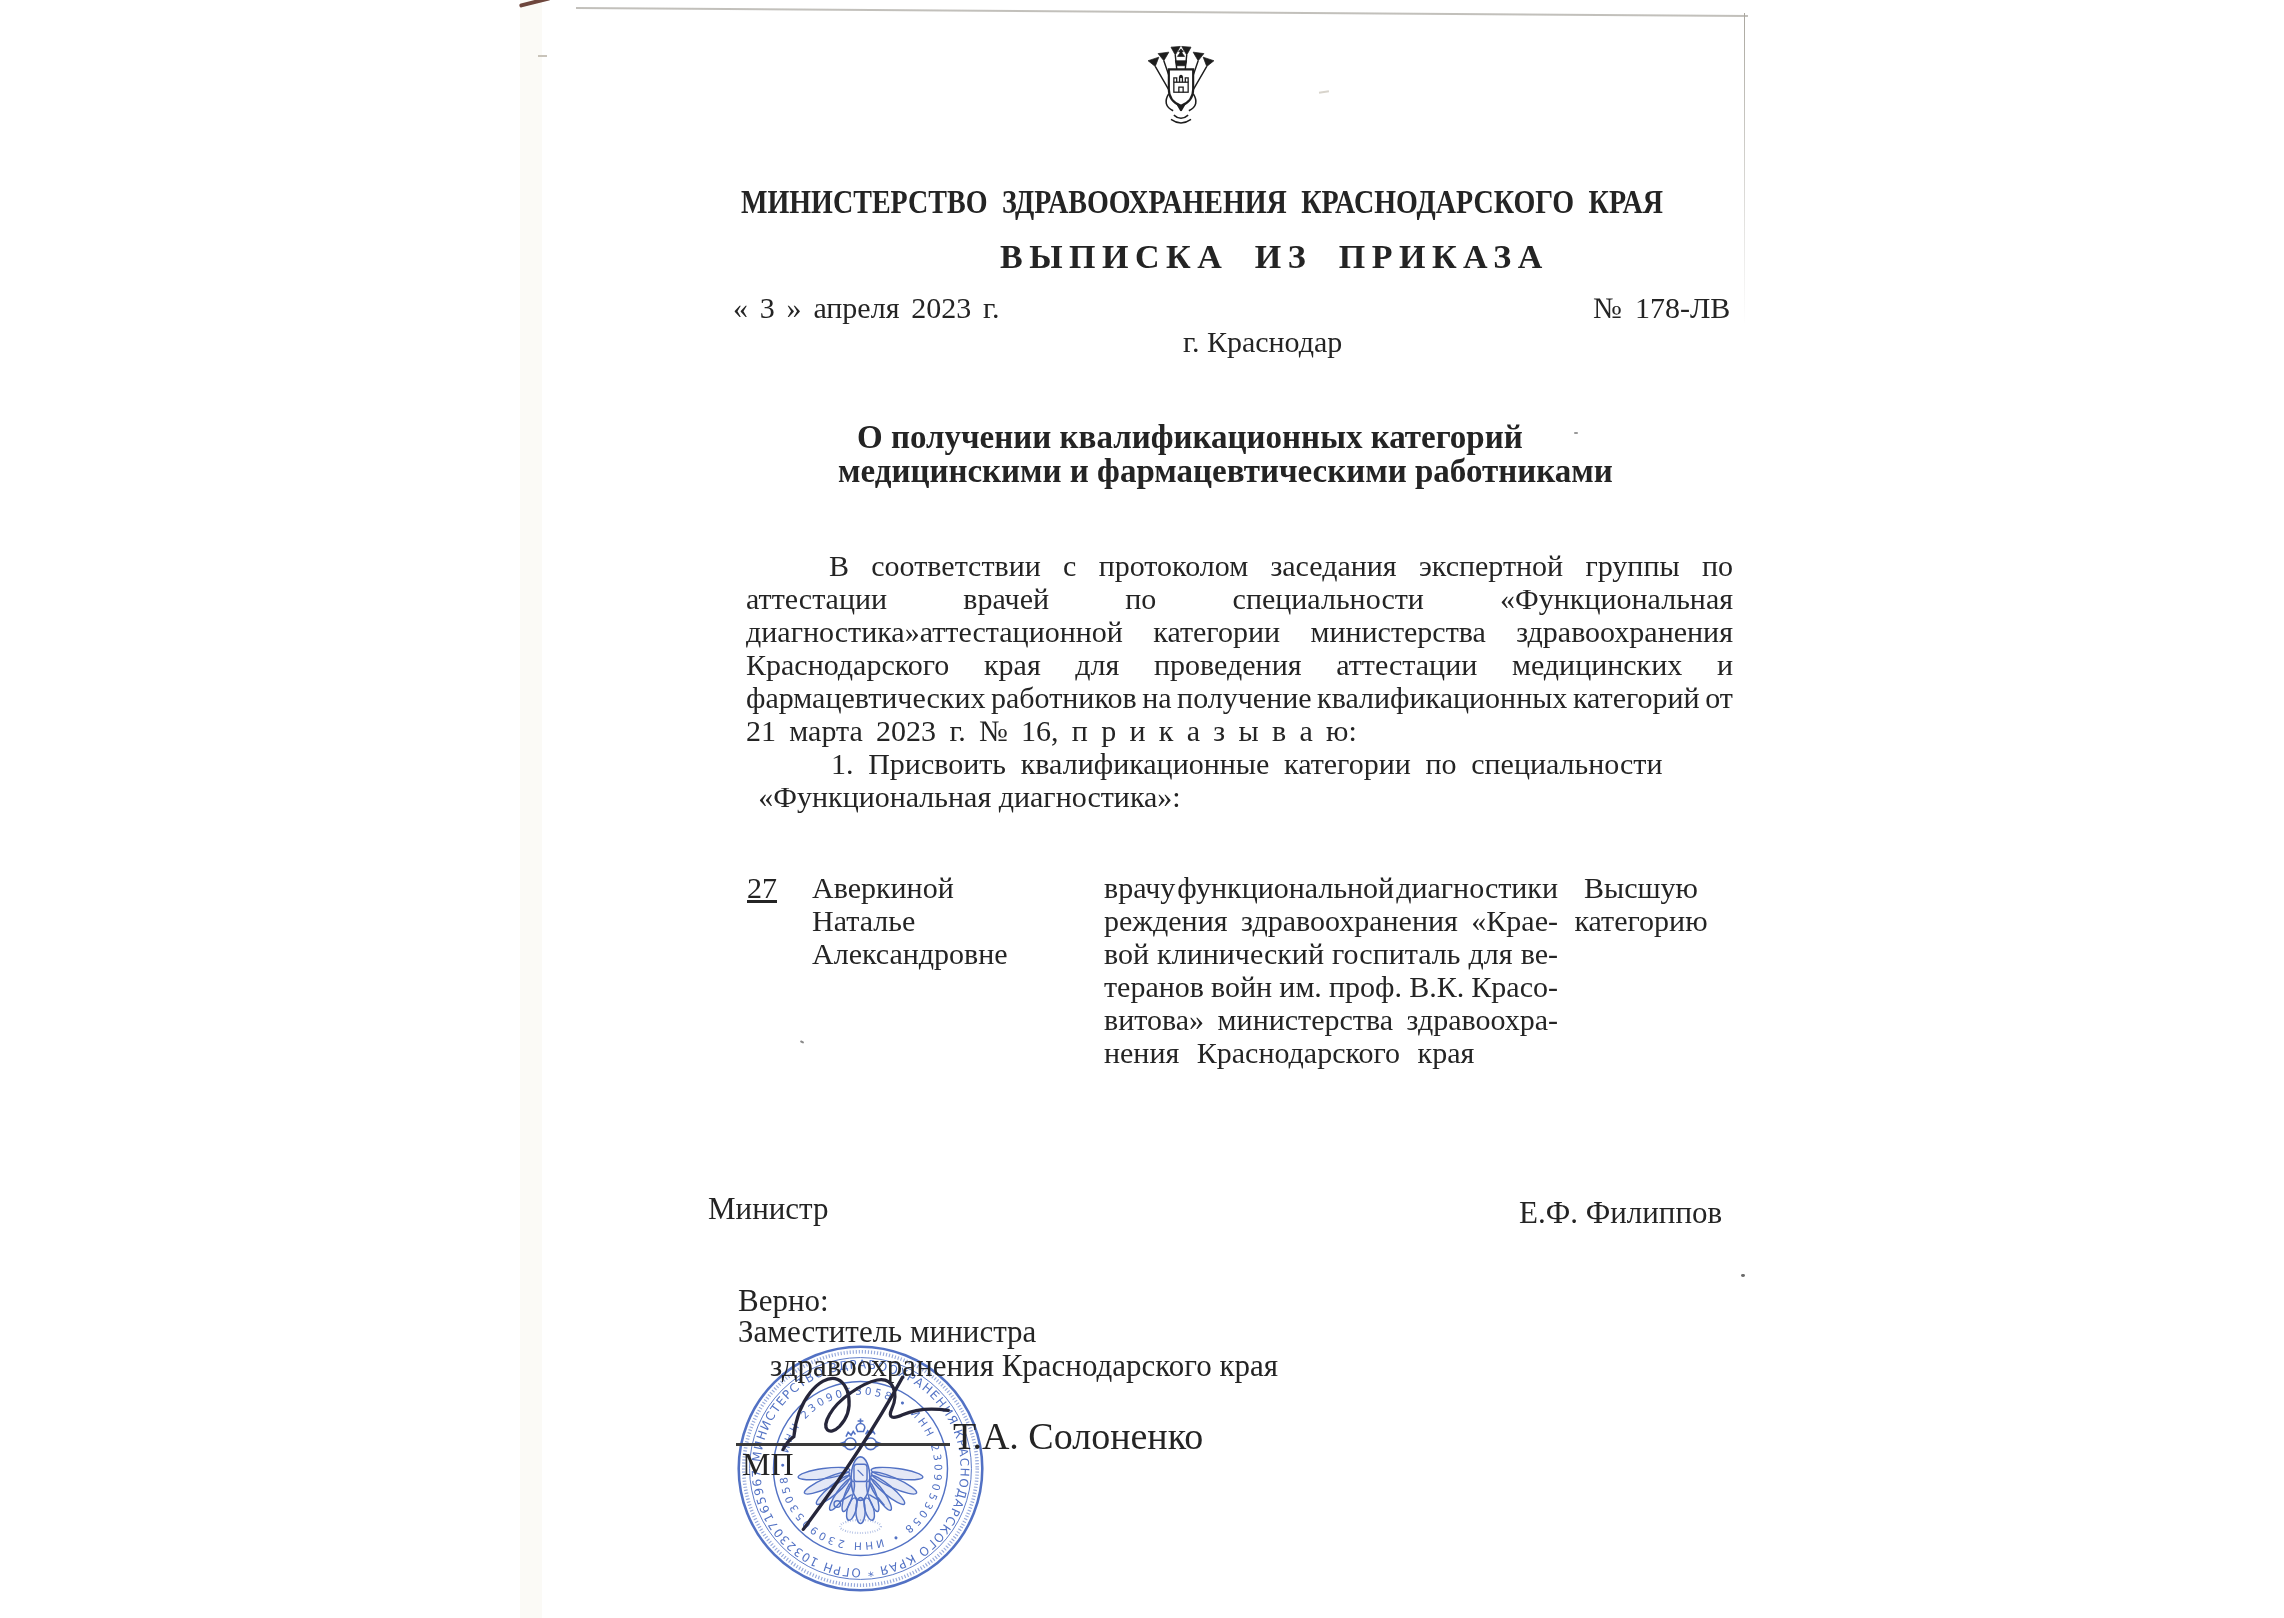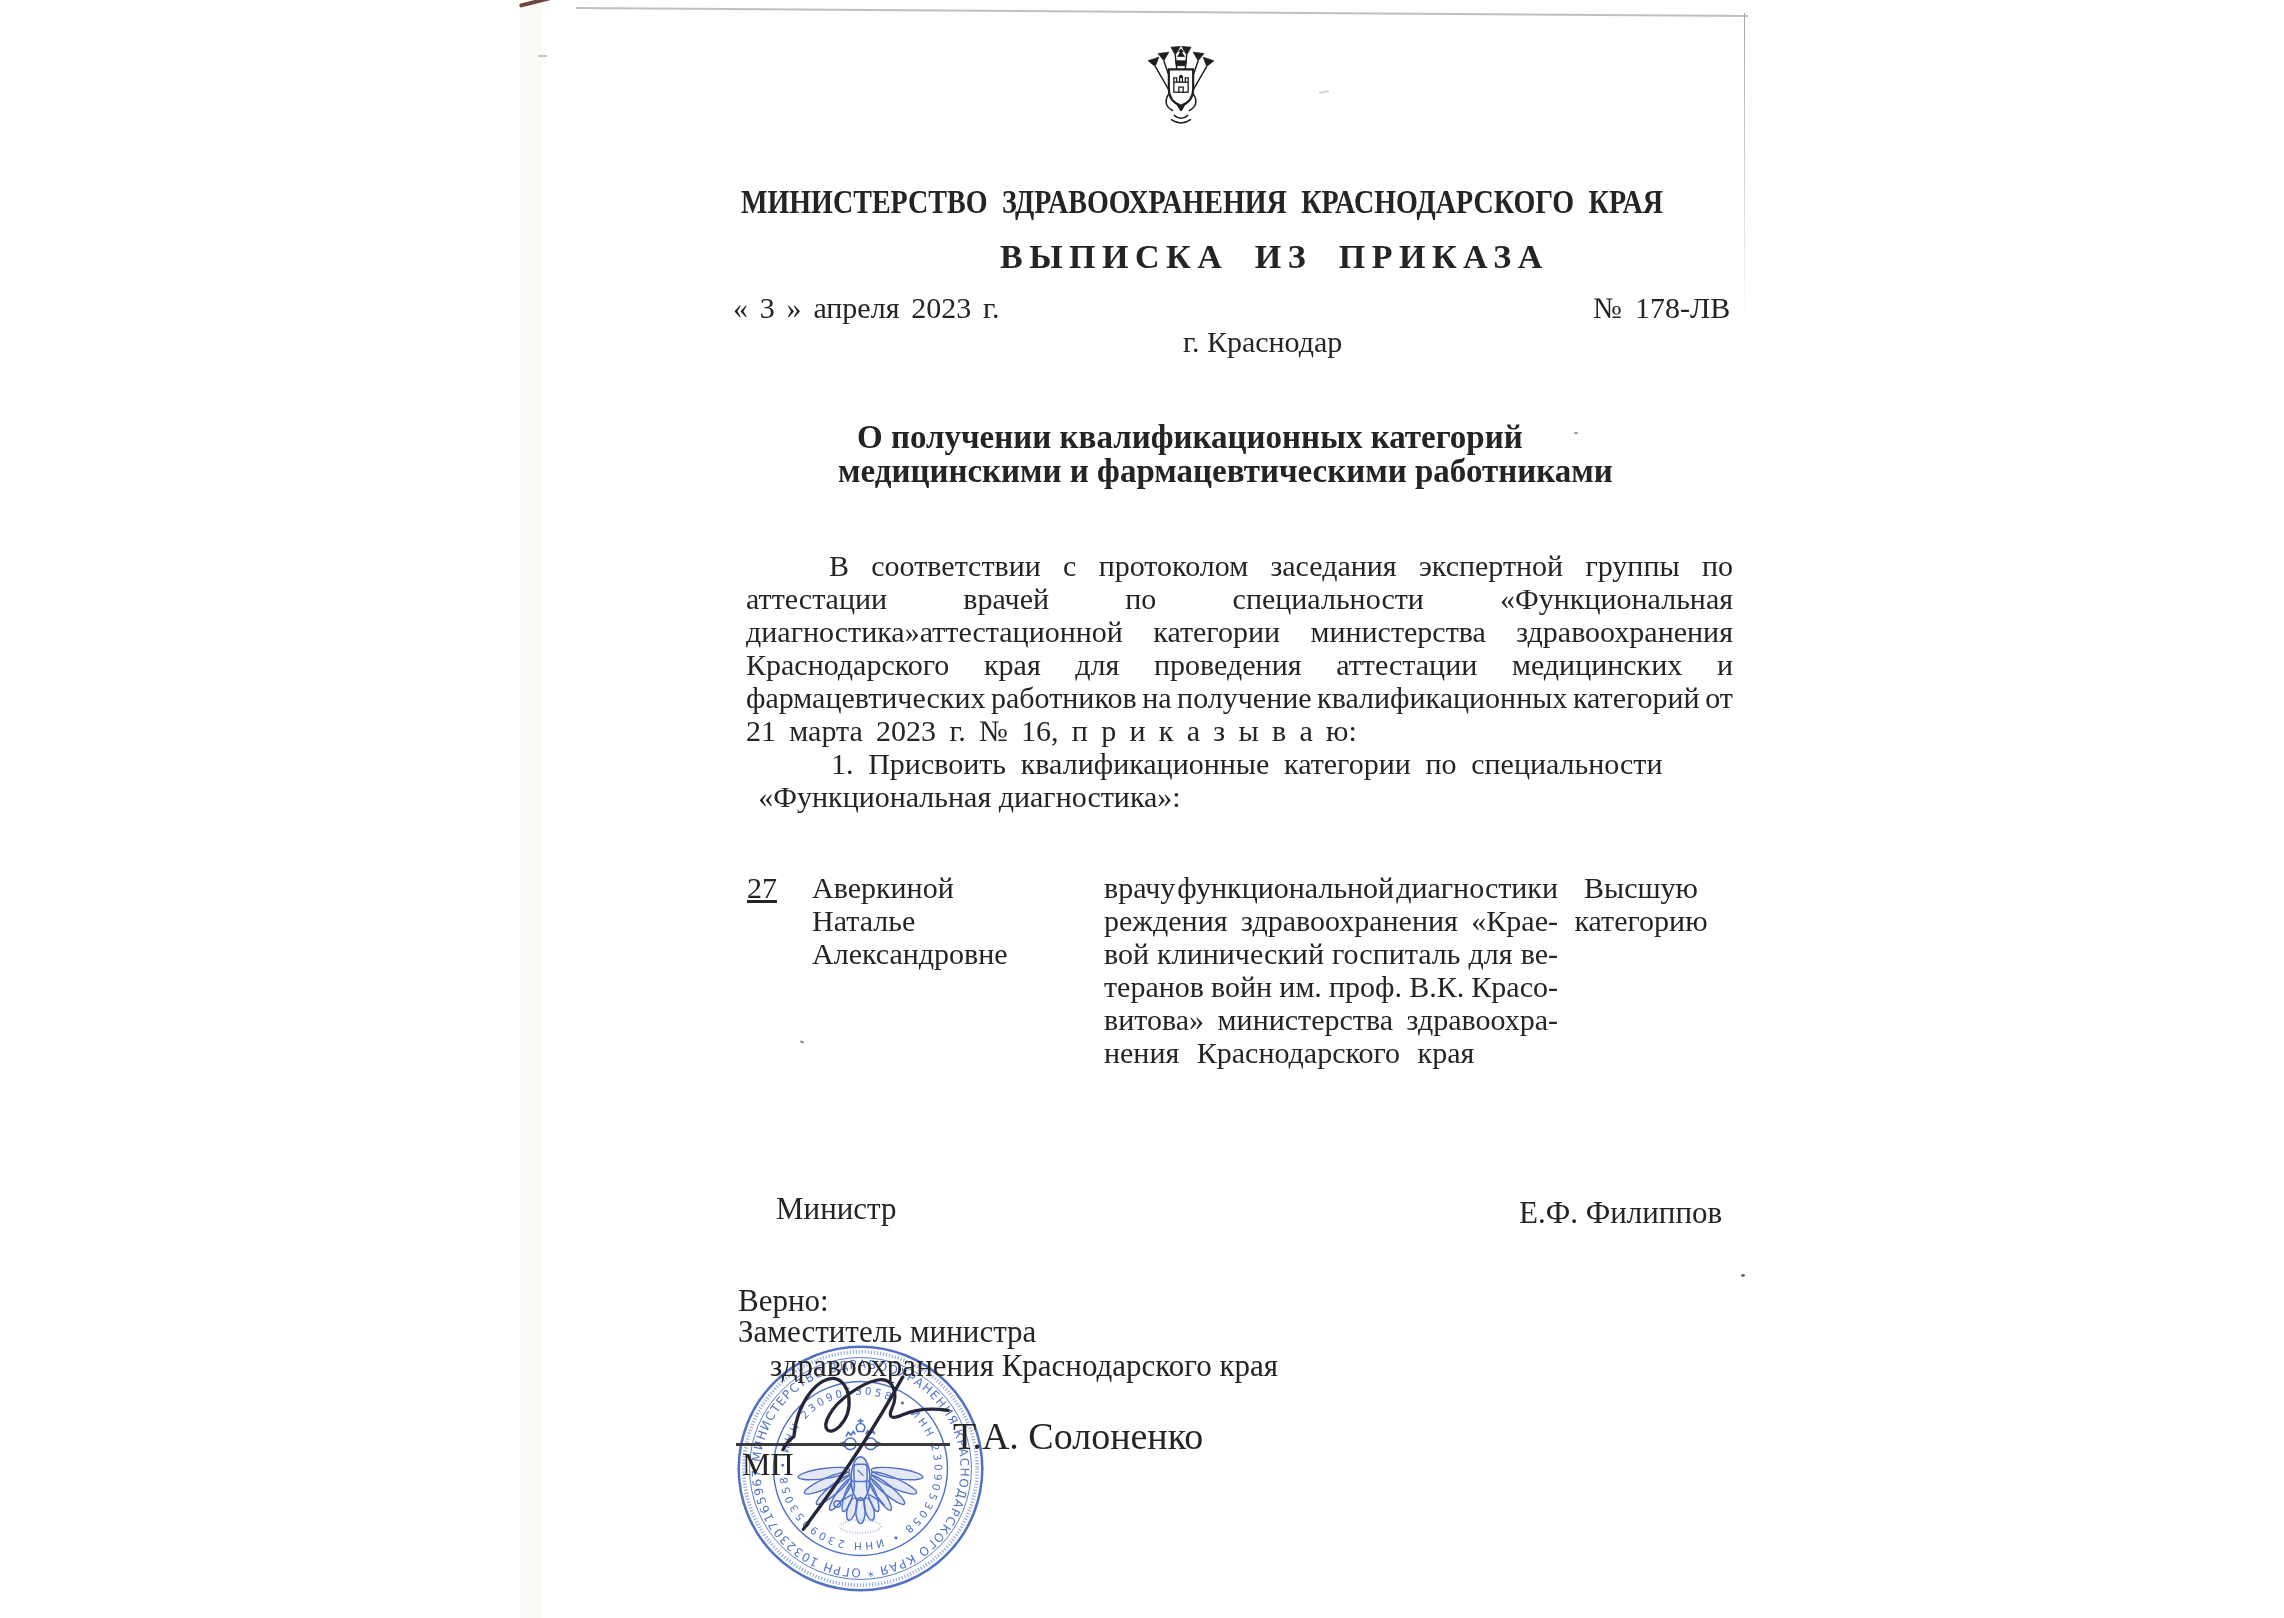--- a/index.html
+++ b/index.html
@@ -25,21 +25,21 @@
   .jl{display:flex;justify-content:space-between;}
   
   .tbl{left:743px;top:871px;width:985px;font-size:30px;line-height:33px;z-index:3;}
   .cell{position:absolute;top:0;}
   .cell-num{left:4px;width:65px;text-decoration:underline;}
   .cell-name{left:69px;width:246px;}
   .cell-pos{left:361px;width:454px;}
   .cell-cat{left:822px;width:152px;text-align:center;}
   .cell .pl{height:33px;}
   
-  .minister{left:776px;top:1191px;font-size:31px;z-index:3;}
+  .minister{left:708px;top:1191px;font-size:31px;z-index:3;}
   .minister-name{left:1519px;top:1195px;font-size:31px;z-index:3;}
   .verno{left:738px;top:1283px;font-size:31px;z-index:3;}
   .deputy1{left:738px;top:1314px;font-size:31px;z-index:3;}
   .deputy2{left:738px;top:1348px;font-size:31px;z-index:3;margin-left:32px;}
   .deputy-name{left:953px;top:1414px;font-size:38px;z-index:5;}
   .mp{left:742px;top:1446px;font-size:32px;z-index:5;}
   .sig-rule{left:736px;top:1443px;width:214px;height:2.5px;background:#3a3a3a;z-index:5;}
   
   .arms{left:1145px;top:45px;width:72px;height:93px;z-index:3;}
   .stamp{left:730px;top:1338px;width:261px;height:261px;z-index:2;opacity:.92;}

